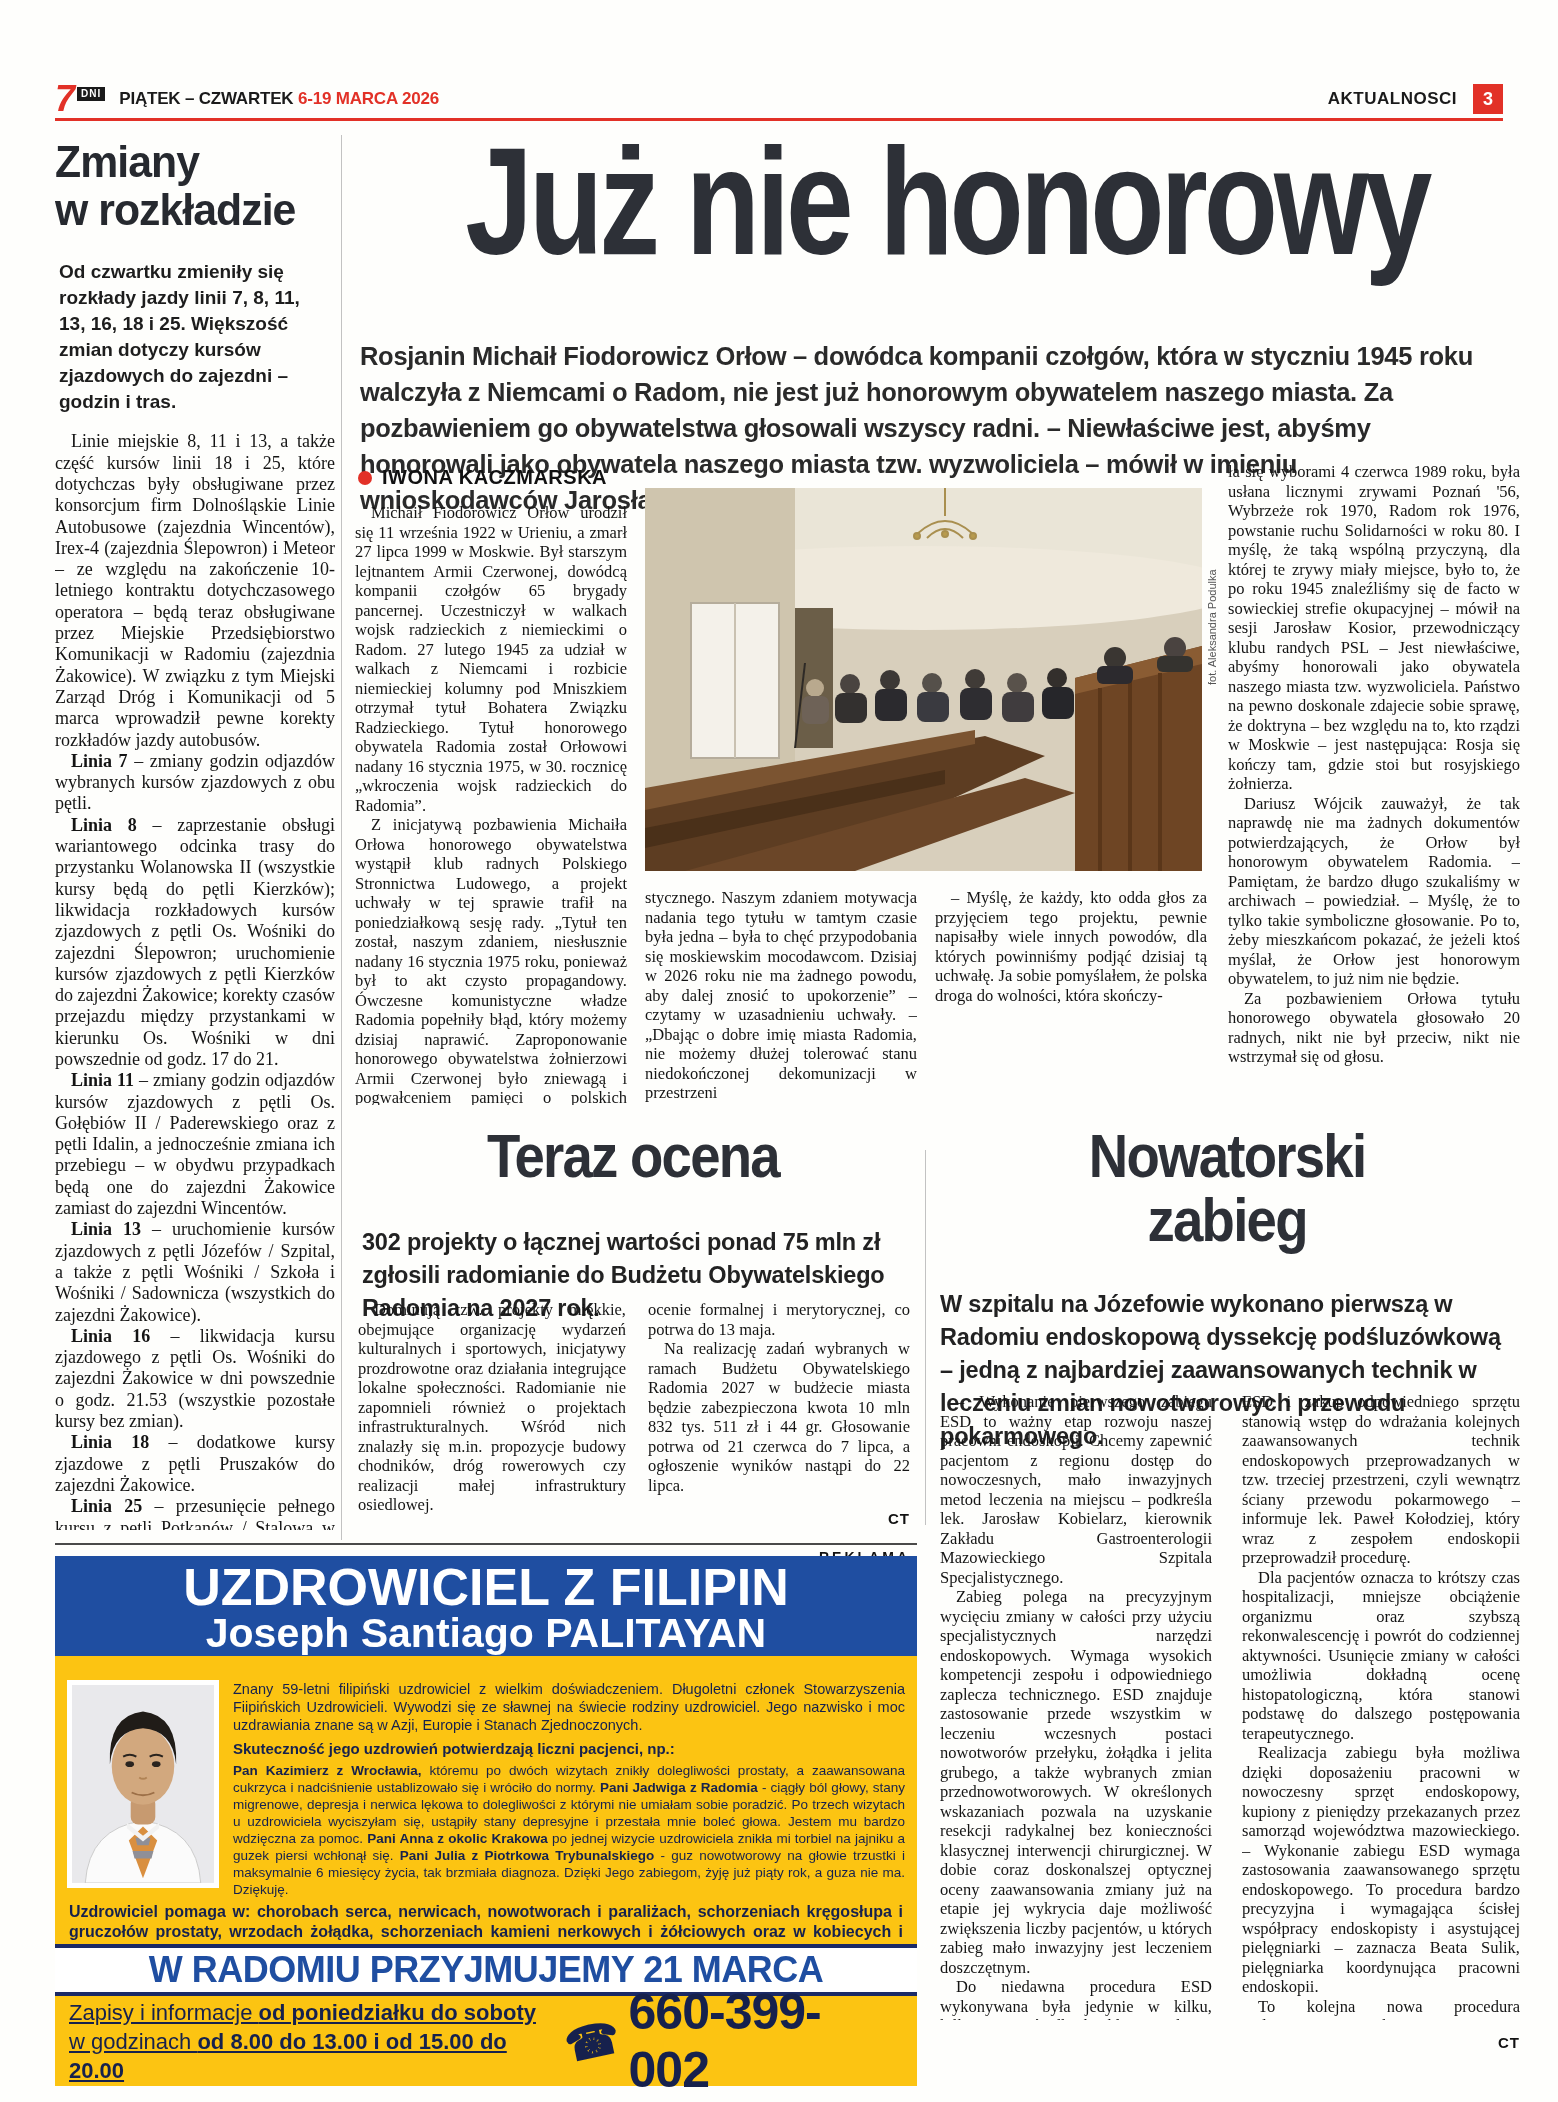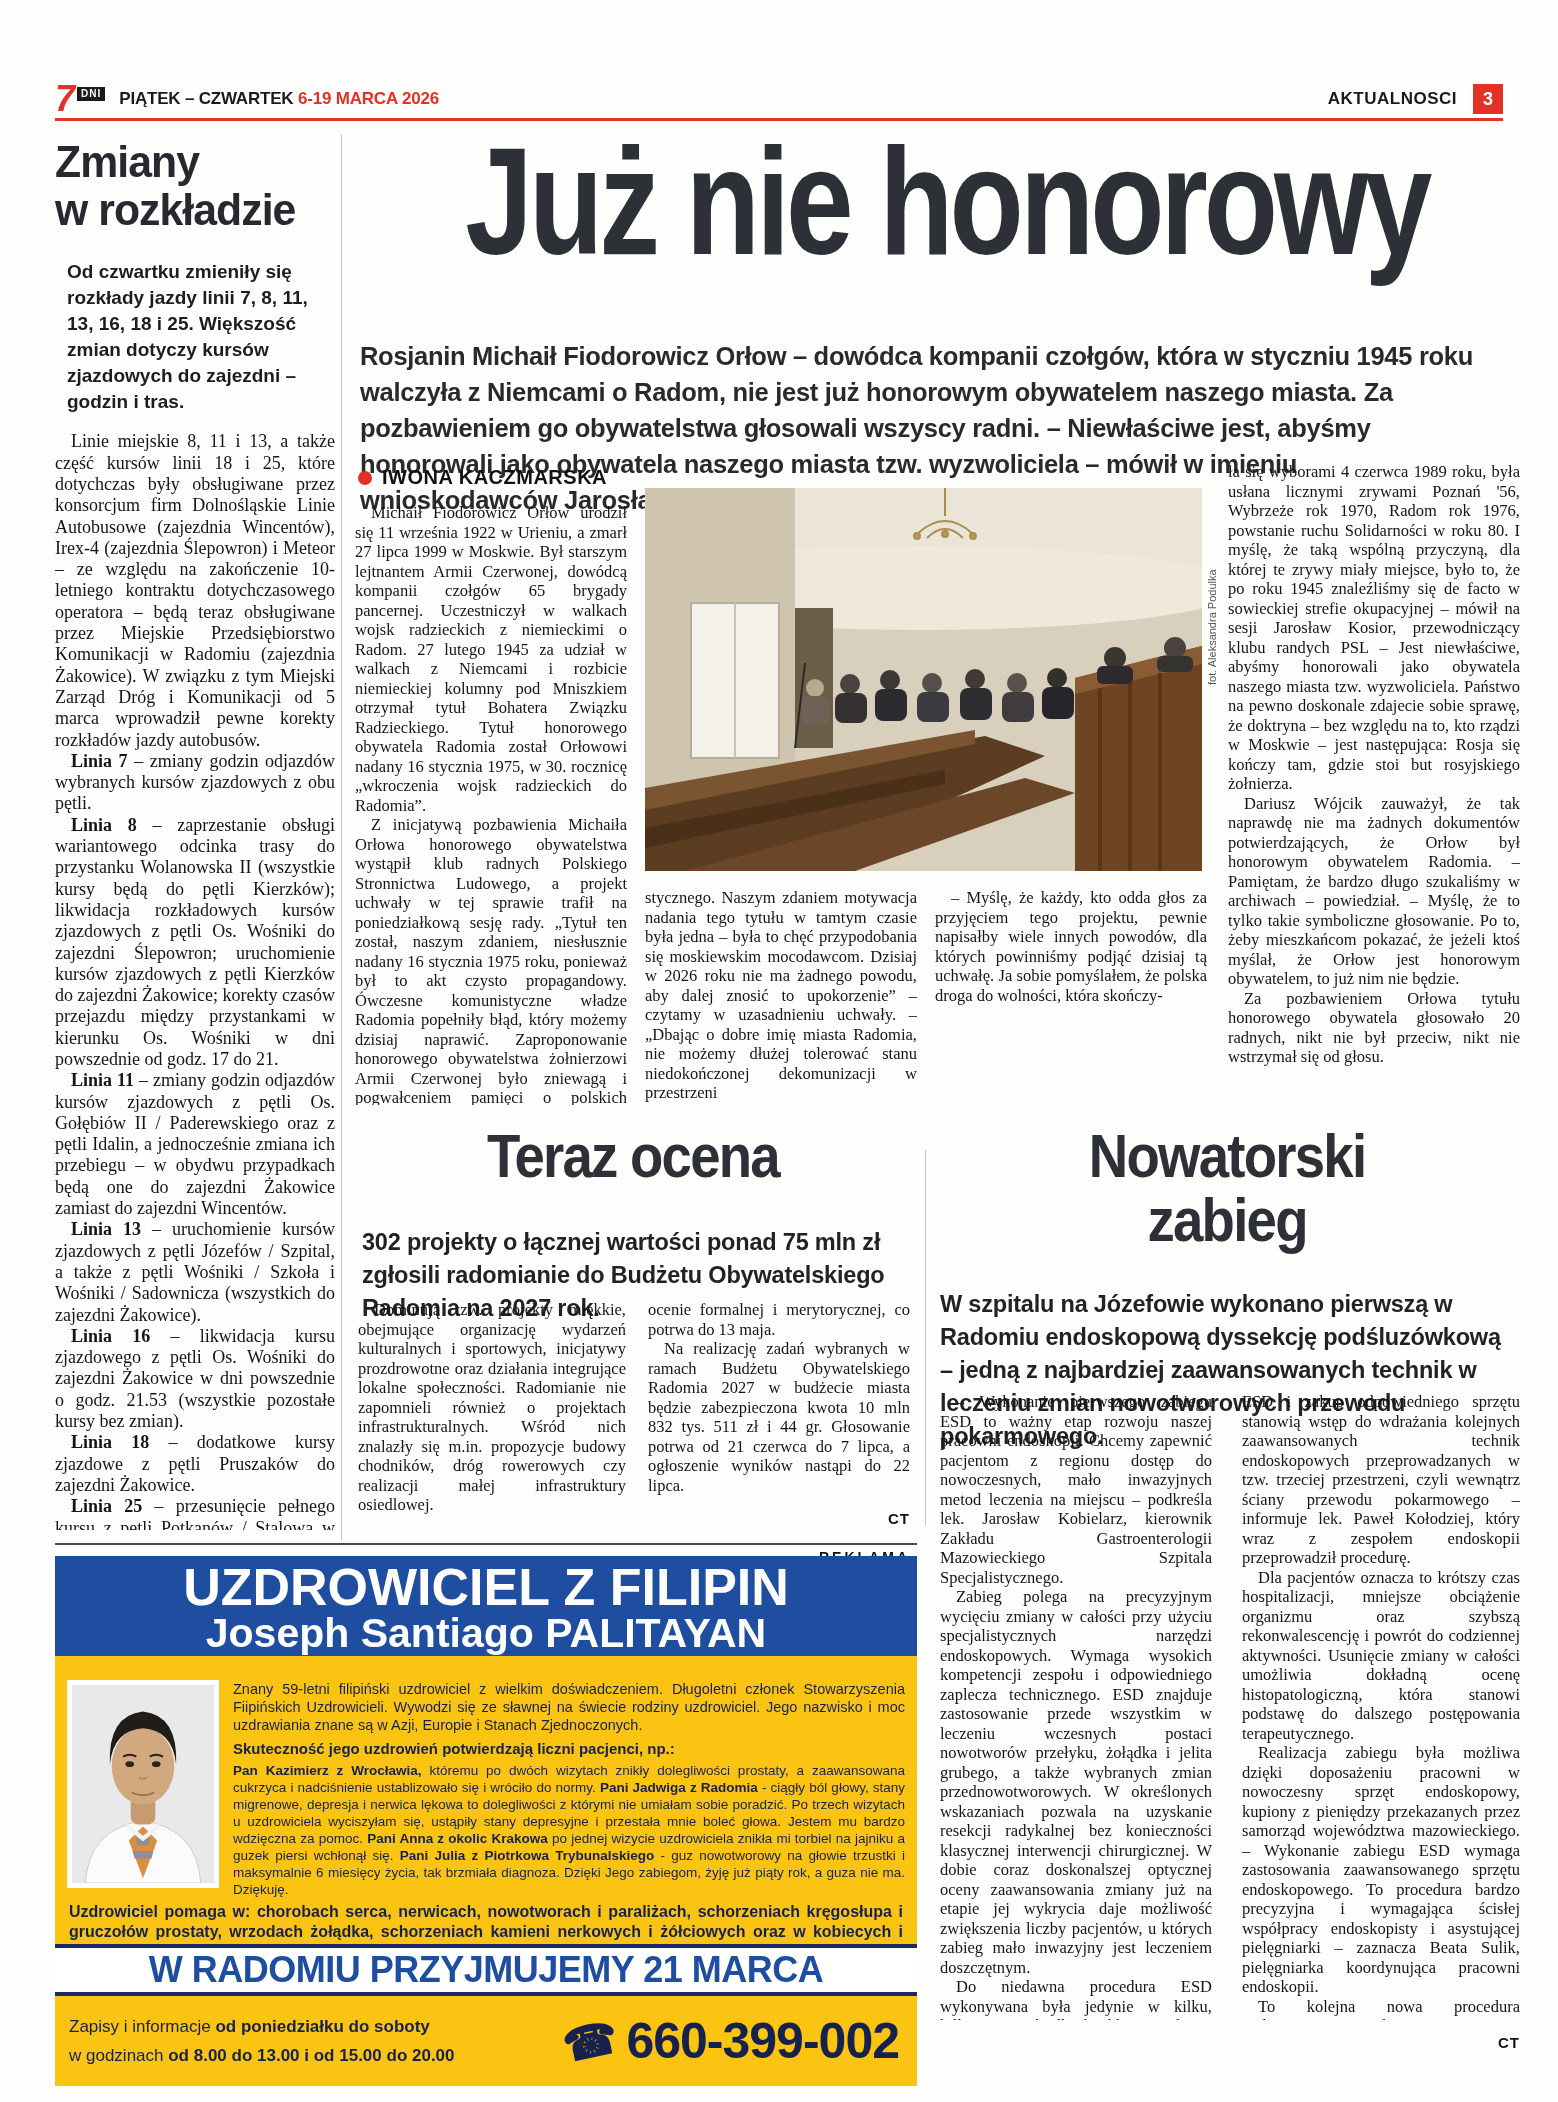--- a/index.html
+++ b/index.html
@@ -25,21 +25,21 @@
   .hline { background:#4a4a4a; }
 
   
   .h-main { font:700 152px/1.05 "Liberation Sans", sans-serif; letter-spacing:-5px; color:#2d3037;
             display:inline-block; transform:scaleX(.8); transform-origin:center top; white-space:nowrap; margin:0; }
   .lead-main { font:700 25.5px/36px "Liberation Sans", sans-serif; color:#2a2a2a; letter-spacing:-0.3px; }
   .byline { font:700 20px "Liberation Sans", sans-serif; color:#111; letter-spacing:0.5px; display:flex; align-items:center; }
   .reddot { width:14px; height:14px; border-radius:50%; background:#e23127; display:inline-block; margin-right:10px; }
   .h-left { font:700 45px/1.06 "Liberation Sans", sans-serif; color:#26292f; letter-spacing:-1px; margin:4px 0 0;
             transform:scaleX(.95); transform-origin:left top; }
-  .lead-left { font:700 19px/26px "Liberation Sans", sans-serif; color:#1d1d1d; margin:26px 12px 16px; }
+  .lead-left { font:700 19px/26px "Liberation Sans", sans-serif; color:#1d1d1d; margin:26px 4px 16px; }
   .h-section { font:700 62px/1.04 "Liberation Sans", sans-serif; letter-spacing:-2px; color:#2d3037;
                display:inline-block; transform:scaleX(.88); transform-origin:center top; margin:0; }
   .lead-sub { font:700 23.5px/33px "Liberation Sans", sans-serif; color:#222; letter-spacing:-0.2px; }
   .center { text-align:center; }
 
   
   .bodytext p { font:16.5px/19.5px "Liberation Serif", serif; text-align:justify; margin:0; color:#141414; }
   .leftbody p { font:18px/21.3px "Liberation Serif", serif; }
   .bodytext p.ind { text-indent:16px; }
   .bodytext p.noind { text-indent:0; }
@@ -61,21 +61,21 @@
   .ad-text { flex:1; }
   .ad-intro { font-size:14.5px; line-height:18px; margin:0 0 5px; text-align:justify; }
   .ad-proof { font-weight:700; font-size:15px; line-height:19px; margin:0 0 4px; }
   .ad-testimonials { font-size:13.5px; line-height:17px; text-align:justify; margin:0; }
   .ad-helps { font-weight:700; font-size:16px; line-height:20px; margin:4px 2px 2px; text-align:justify; }
   .ad-white { background:#fff; border-top:4px solid #1b2a66; border-bottom:4px solid #1b2a66; height:52px;
               box-sizing:border-box; display:flex; align-items:center; justify-content:center; }
   .ad-white span { color:#1f4ea1; font-weight:700; font-size:36px; letter-spacing:-0.5px;text-align:right; }
   .ad-bottom { background:#fcc412; height:90px; display:flex; align-items:center; justify-content:space-between;
                padding:0 18px 0 14px; box-sizing:border-box; color:#16214d; }
-  .ad-contact { font-size:17px; line-height:29px; }
+  .ad-contact { font-size:22px; line-height:29px;text-decoration:underline; }
   .ad-phone { font-weight:700; font-size:50px; display:flex; align-items:center; gap:10px; letter-spacing:-1px; color:#16214d; }
   .phone-icon { font-size:44px; transform:rotate(-12deg); }
 </style>
 </head>
 <body>
 
 <div class="page">
 
   <div class="abs masthead" style="left:55px;top:82px;width:1448px;height:34px">
     <div class="logo">

